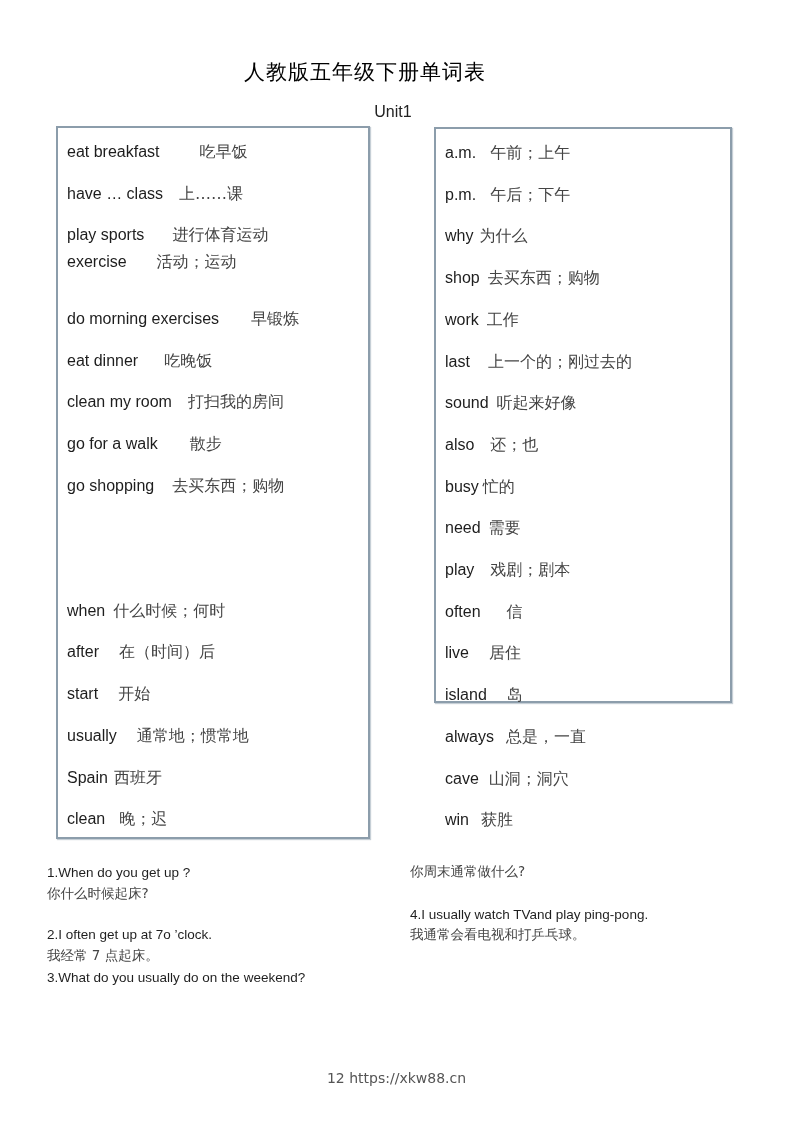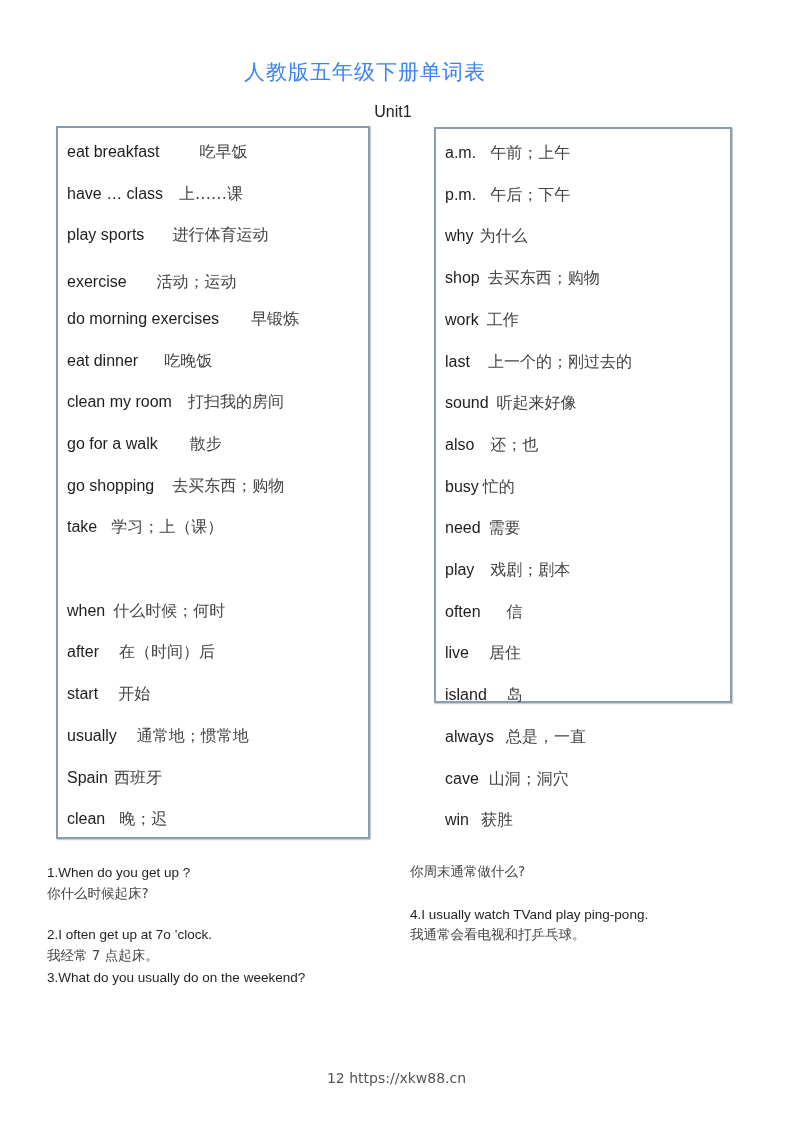--- a/index.html
+++ b/index.html
@@ -1,19 +1,19 @@
 <!DOCTYPE html>
 <html><head>
 <meta charset="utf-8">
 <style>
   html, body { margin: 0; padding: 0; background: #ffffff; }
   body { width: 793px; height: 1122px; position: relative; overflow: hidden;
          font-family: "Liberation Sans", "DejaVu Sans", sans-serif; color: #222; }
   .title { position: absolute; left: 0; width: 730px; top: 58px; text-align: center;
-           font-family: "DejaVu Serif", "Liberation Serif", serif; font-size: 21px; color: #3b82f6; letter-spacing: 1px; }
+           font-family: "DejaVu Serif", "Liberation Serif", serif; font-size: 21px; color: #000000; letter-spacing: 1px; }
   .unit { position: absolute; left: 0; width: 786px; top: 103px; text-align: center;
           font-size: 16px; color: #222; }
   .box { position: absolute; border: 2px solid #8c9dab; box-shadow: 1px 1px 1px #c6cfd6; background: #fff; box-sizing: border-box; }
   .box.left { left: 56px; top: 126px; width: 314px; height: 713px; }
   .box.right { left: 434px; top: 127px; width: 298px; height: 576px; }
   .row { position: absolute; left: 9px; height: 24px; line-height: 24px; font-size: 16px; white-space: nowrap; }
   .en { color: #1d1d1d; }
   .zh { color: #444; font-family: "DejaVu Sans", sans-serif; font-size: 16px; }
   .sent { position: absolute; font-size: 13.5px; color: #1f1f1f; white-space: nowrap; line-height: 18px; }
   .sent.zh { color: #444; font-size: 13.5px; }
@@ -23,27 +23,26 @@
 </head>
 <body>
 
 <div class="title">人教版五年级下册单词表</div>
 <div class="unit">Unit1</div>
 
 <div class="box left" id="leftBox">
     <div class="row" style="top: 53.7px;"><span class="en">have … class</span><span class="zh" style="margin-left: 16px;">上……课</span></div>
     <div class="row" style="top: 12px;"><span class="en">eat breakfast</span><span class="zh" style="margin-left: 40px;">吃早饭</span></div>
     <div class="row" style="top: 95.4px;"><span class="en">play sports</span><span class="zh" style="margin-left: 28px;">进行体育运动</span></div>
-    <div class="row" style="top: 142px;"><span class="en">exercise</span><span class="zh" style="margin-left: 30px;">活动；运动</span></div>
+    <div class="row" style="top: 122px;"><span class="en">exercise</span><span class="zh" style="margin-left: 30px;">活动；运动</span></div>
     <div class="row" style="top: 178.8px;"><span class="en">do morning exercises</span><span class="zh" style="margin-left: 32px;">早锻炼</span></div>
     <div class="row" style="top: 220.5px;"><span class="en">eat dinner</span><span class="zh" style="margin-left: 26px;">吃晚饭</span></div>
     <div class="row" style="top: 262.2px;"><span class="en">clean my room</span><span class="zh" style="margin-left: 16px;">打扫我的房间</span></div>
     <div class="row" style="top: 303.9px;"><span class="en">go for a walk</span><span class="zh" style="margin-left: 32px; text-align: right;">散步</span></div>
     <div class="row" style="top: 345.6px;"><span class="en">go shopping</span><span class="zh" style="margin-left: 18px;">去买东西；购物</span></div>
-    <div class="row" style="top: 387.3px;"><span class="en">take</span><span class="zh" style="margin-left: 14px;">学习；上（课）</span></div>
     <div class="row" style="top: 470.7px;"><span class="en">when</span><span class="zh" style="margin-left: 8px;">什么时候；何时</span></div>
     <div class="row" style="top: 512.4px;"><span class="en">after</span><span class="zh" style="margin-left: 20px;">在（时间）后</span></div>
     <div class="row" style="top: 554.1px;"><span class="en">start</span><span class="zh" style="margin-left: 20px;">开始</span></div>
     <div class="row" style="top: 595.8px;"><span class="en">usually</span><span class="zh" style="margin-left: 20px;">通常地；惯常地</span></div>
     <div class="row" style="top: 637.5px;"><span class="en">Spain</span><span class="zh" style="margin-left: 6px;">西班牙</span></div>
     <div class="row" style="top: 679.2px;"><span class="en">clean</span><span class="zh" style="margin-left: 14px;">晚；迟</span></div>
   </div>
 <div class="box right" id="rightBox">
     <div class="row" style="top: 12px;"><span class="en">a.m.</span><span class="zh" style="margin-left: 14px;">午前；上午</span></div>
     <div class="row" style="top: 53.7px;"><span class="en">p.m.</span><span class="zh" style="margin-left: 14px;">午后；下午</span></div>

